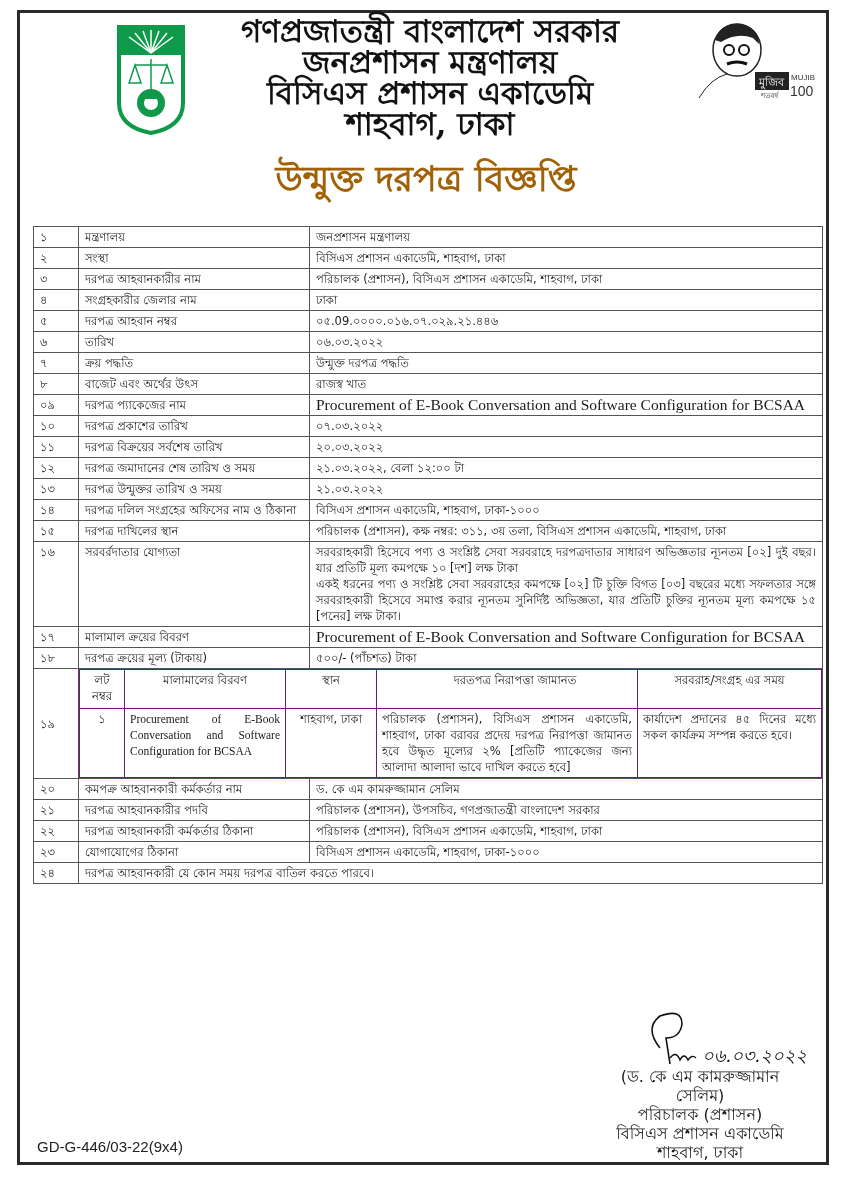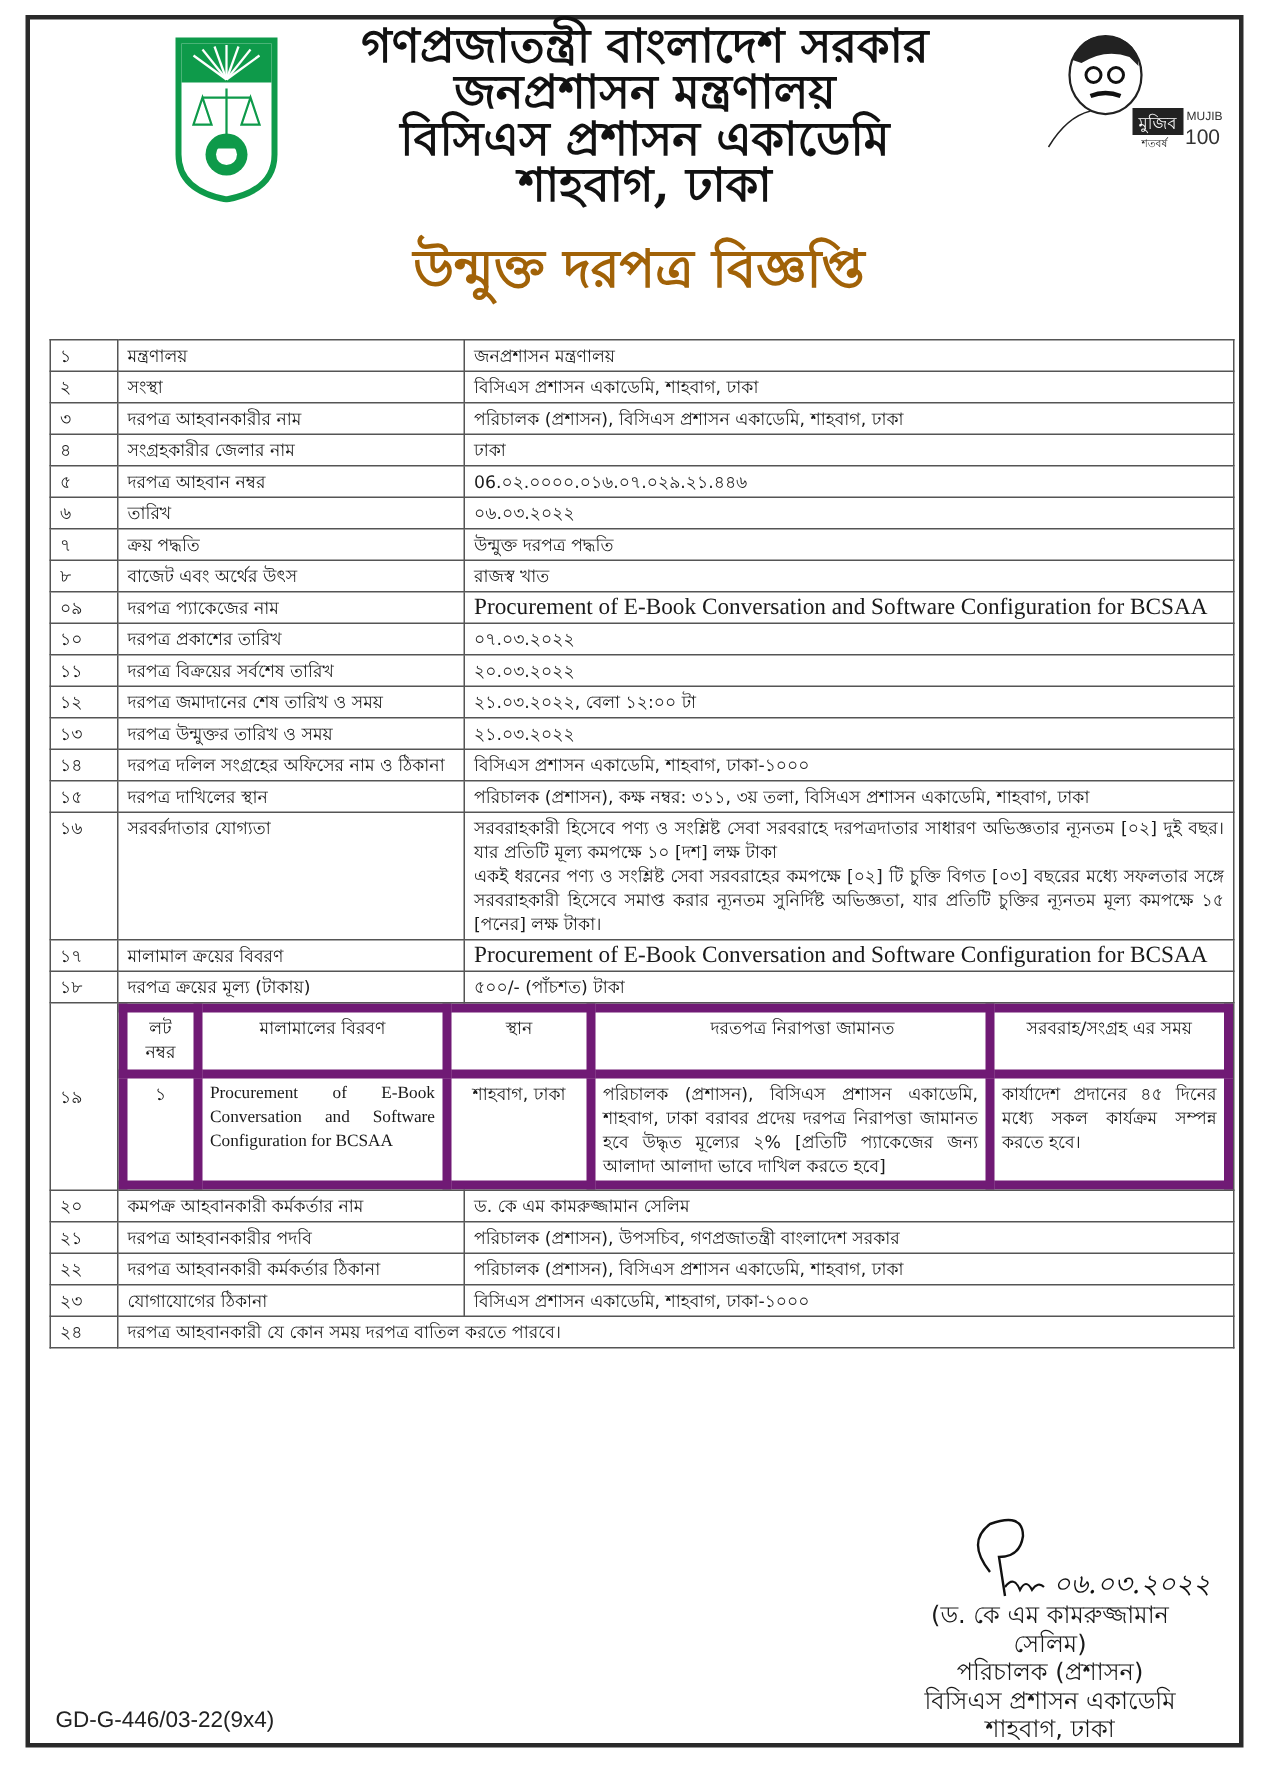--- a/index.html
+++ b/index.html
@@ -12,21 +12,21 @@
   .title { position: absolute; left: 150px; top: 152px; width: 552px; text-align: center; font-family: "DejaVu Serif", serif; font-size: 35px; font-weight: bold; color: #a16207; }
 
   table.main { position: absolute; left: 33px; top: 226px; width: 790px; border-collapse: collapse; font-size: 11.5px; font-family: "DejaVu Sans", sans-serif; }
   table.main td { border: 1px solid #555; padding: 2px 6px; vertical-align: top; line-height: 16px; }
   td.sl { width: 32px; }
   td.lbl { width: 196px; }
   td.en { font-family: "Liberation Serif", serif; font-size: 15.5px; }
   td.just { text-align: justify; }
 
   table.sub { border-collapse: collapse; width: 100%; }
-  table.sub td { border: 6px solid #701a75; padding: 2px 5px; font-size: 11.5px; vertical-align: top; line-height: 16px; }
+  table.sub td { border: 1px solid #701a75; padding: 2px 5px; font-size: 11.5px; vertical-align: top; line-height: 16px; }
   table.sub .h { text-align: center; height: 34px; }
   .en2 { font-family: "Liberation Serif", serif; font-size: 15px; line-height: 17px; text-align: justify; }
 
   .sig { position: absolute; left: 600px; top: 1010px; width: 200px; text-align: center; font-size: 16px; line-height: 19px; }
   .sigmark { position: absolute; left: 630px; top: 1008px; width: 180px; height: 60px; }
   .code { position: absolute; left: 37px; top: 1138px; font-family: "Liberation Sans", sans-serif; font-size: 15px; color: #222; }
 </style>
 </head>
 <body>
 
@@ -96,21 +96,21 @@
         <td>পরিচালক (প্রশাসন), বিসিএস প্রশাসন একাডেমি, শাহবাগ, ঢাকা</td>
       </tr>
     <tr>
         <td class="sl">৪</td>
         <td class="lbl">সংগ্রহকারীর জেলার নাম</td>
         <td>ঢাকা</td>
       </tr>
     <tr>
         <td class="sl">৫</td>
         <td class="lbl">দরপত্র আহবান নম্বর</td>
-        <td>06.০২.০০০০.০১৬.০৭.০২৯.২১.৪৪৬</td>
+        <td>০৫.09.০০০০.০১৬.০৭.০২৯.২১.৪৪৬</td>
       </tr>
     <tr>
         <td class="sl">৬</td>
         <td class="lbl">তারিখ</td>
         <td>০৬.০৩.২০২২</td>
       </tr>
     <tr>
         <td class="sl">৭</td>
         <td class="lbl">ক্রয় পদ্ধতি</td>
         <td>উন্মুক্ত দরপত্র পদ্ধতি</td>

